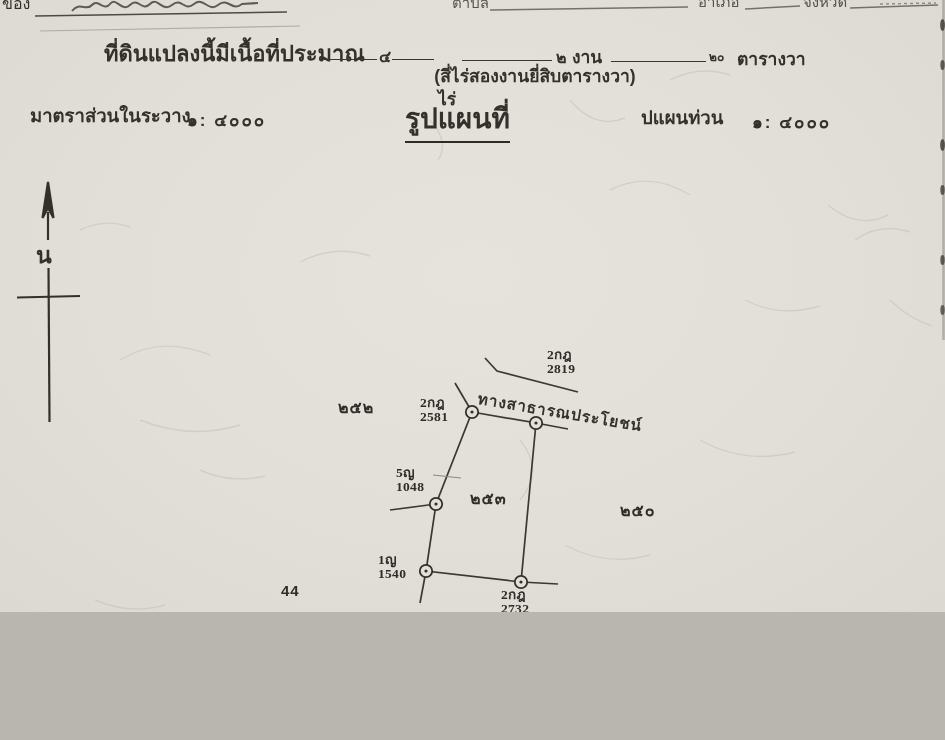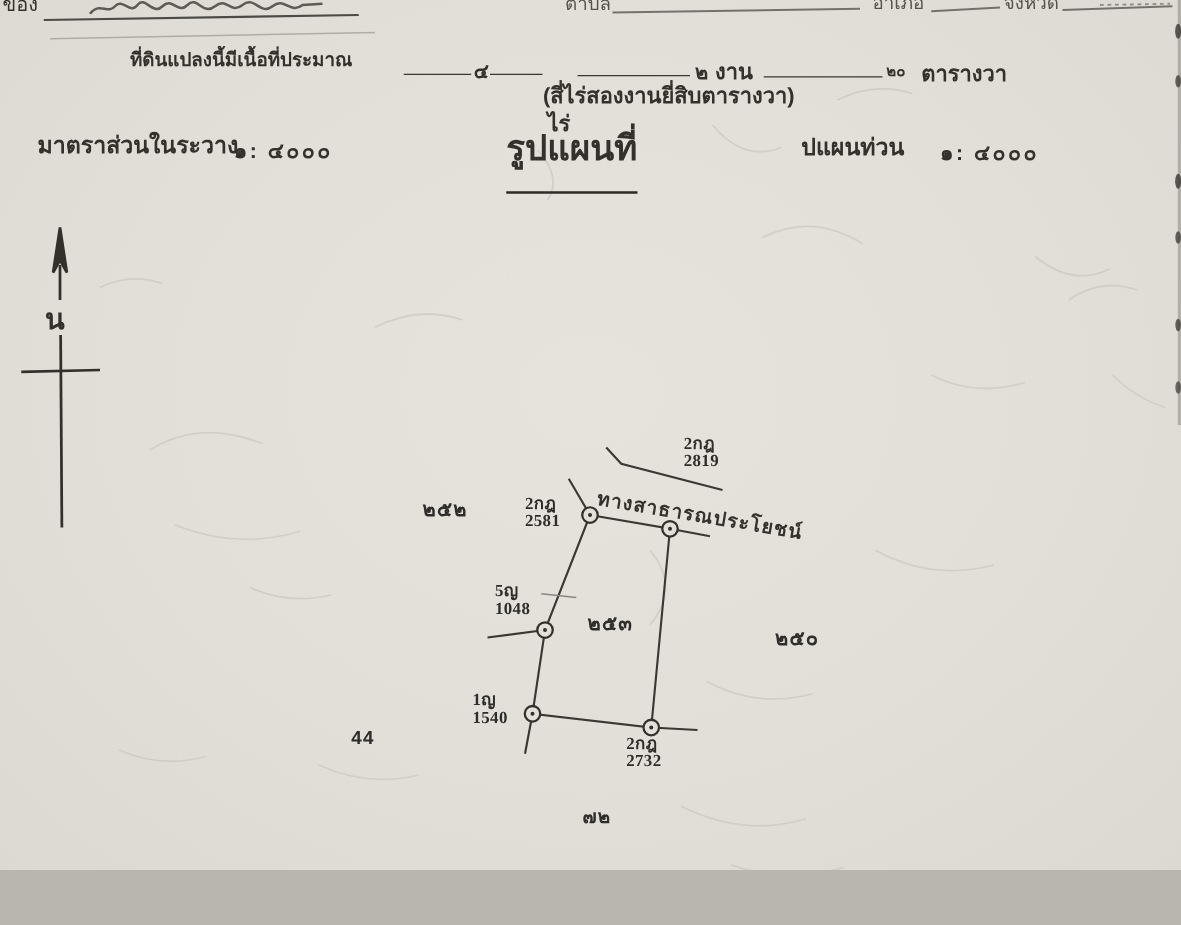--- a/index.html
+++ b/index.html
@@ -1,17 +1,17 @@
 <!DOCTYPE html>
 <html><head>
 <meta charset="utf-8">
 <style>
   html,body{margin:0;padding:0;background:#b9b6b0;}
   #page{
-    position:relative;width:945px;height:696px;overflow:hidden;
+    position:relative;width:945px;height:612px;overflow:hidden;
     background:radial-gradient(ellipse at 50% 45%, #e6e3dd 0%, #e2dfd9 55%, #dcd9d2 100%);
     font-family:"Liberation Sans", sans-serif;color:#34312c;
   }
   .abs{position:absolute;white-space:nowrap;}
   .seg{position:absolute;height:1px;border-bottom:1.7px solid #3a3733;}
   .ptlbl{position:absolute;text-align:left;font-weight:700;font-size:13.5px;line-height:14px;color:#2f2d29;letter-spacing:.3px;font-family:Liberation Serif, serif;}
   .parcel{position:absolute;font-weight:700;font-size:16px;color:#2f2d29;letter-spacing:1px;}
   svg{display:block;}
   .overlay{position:absolute;left:0;top:0;pointer-events:none;}
 </style>
@@ -106,36 +106,36 @@
         <circle cx="521" cy="582" r="1.6" fill="#33302c"></circle>
       </g>
     </g>
   </svg>
 
   <div class="abs" style="left:2px;top:-9px;font-size:16px;">ของ</div>
   <div class="abs" style="left:452px;top:-9px;font-size:15px;opacity:.8;">ตำบล</div>
   <div class="abs" style="left:698px;top:-10px;font-size:15px;opacity:.8;">อำเภอ</div>
   <div class="abs" style="left:803px;top:-10px;font-size:15px;opacity:.8;">จังหวัด</div>
 
-  <div class="abs" style="left:104px;top:36px;font-size:15px;font-weight:600;">ที่ดินแปลงนี้มีเนื้อที่ประมาณ</div>
+  <div class="abs" style="left:104px;top:36px;font-size:22px;font-weight:600;">ที่ดินแปลงนี้มีเนื้อที่ประมาณ</div>
   <div class="seg" style="left:323px;top:58px;width:54px;"></div>
   <div class="abs" style="left:379px;top:44px;font-size:16px;font-weight:700;">๔</div>
   <div class="seg" style="left:392px;top:58px;width:42px;"></div>
   <div class="abs" style="left:438px;top:38px;font-size:17.5px;font-weight:600;margin-top:47px;">ไร่</div>
   <div class="seg" style="left:462px;top:59px;width:90px;"></div>
   <div class="abs" style="left:556px;top:45px;font-size:16px;font-weight:700;">๒</div>
   <div class="abs" style="left:572px;top:43px;font-size:17.5px;font-weight:600;">งาน</div>
   <div class="seg" style="left:611px;top:60px;width:95px;"></div>
   <div class="abs" style="left:709px;top:47px;font-size:12px;font-weight:700;">๒๐</div>
   <div class="abs" style="left:737px;top:45px;font-size:17.5px;font-weight:600;text-align:right;">ตารางวา</div>
   <div class="abs" style="left:405px;top:62px;width:260px;text-align:center;font-size:17.5px;font-weight:600;">(สี่ไร่สองงานยี่สิบตารางวา)</div>
 
   <div class="abs" style="left:30px;top:101px;font-size:18.5px;font-weight:600;">มาตราส่วนในระวาง</div>
   <div class="abs" style="left:187px;top:106px;font-size:17px;font-weight:700;letter-spacing:2px;">๑: ๔๐๐๐</div>
-  <div class="abs" style="left:405px;top:96px;font-size:28px;font-weight:800;border-bottom:2.6px solid #2e2b27;padding-bottom:13px;">รูปแผนที่</div>
+  <div class="abs" style="left:405px;top:96px;font-size:28px;font-weight:800;border-bottom:2.6px solid #2e2b27;padding-bottom:1px;">รูปแผนที่</div>
   <div class="abs" style="left:641px;top:103px;font-size:18.5px;font-weight:600;">ปแผนท่วน</div>
   <div class="abs" style="left:752px;top:108px;font-size:17px;font-weight:700;letter-spacing:2px;">๑: ๔๐๐๐</div>
 
   <div class="abs" style="left:36px;top:237px;font-size:23px;font-weight:800;">น</div>
 
   <div class="abs" style="left:480px;top:386px;font-size:15.5px;font-weight:700;letter-spacing:1px;transform:rotate(9.5deg);transform-origin:left top;">ทางสาธารณประโยชน์</div>
 
   <div class="ptlbl" style="left:547px;top:348px;width:44px;">
     <div>2กฎ</div>
     <div>2819</div>

